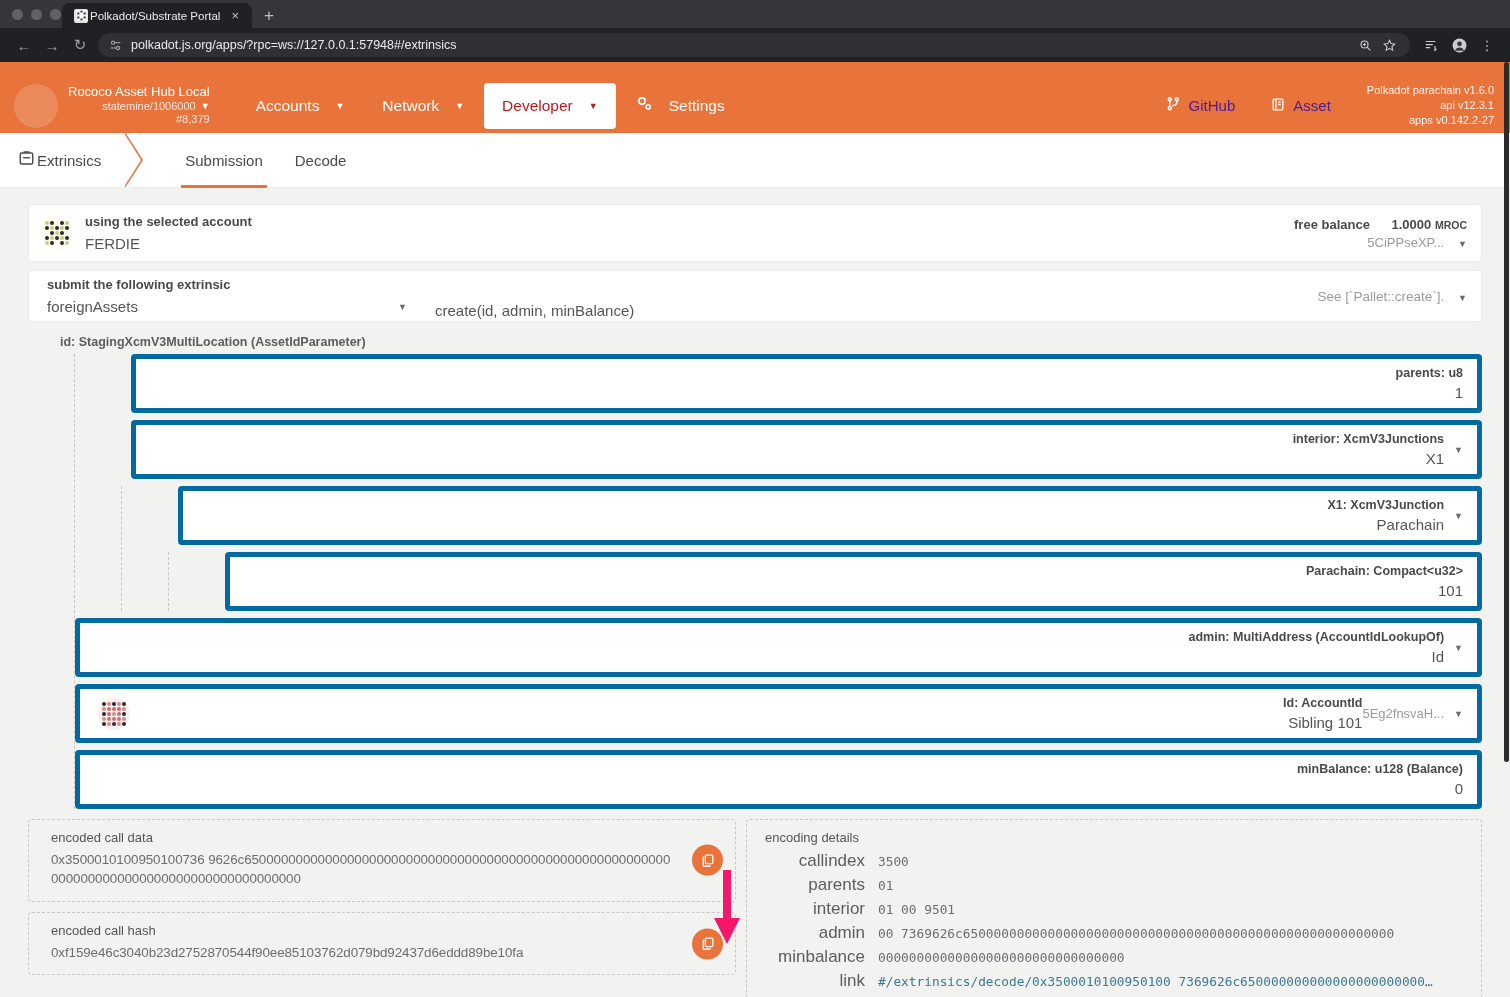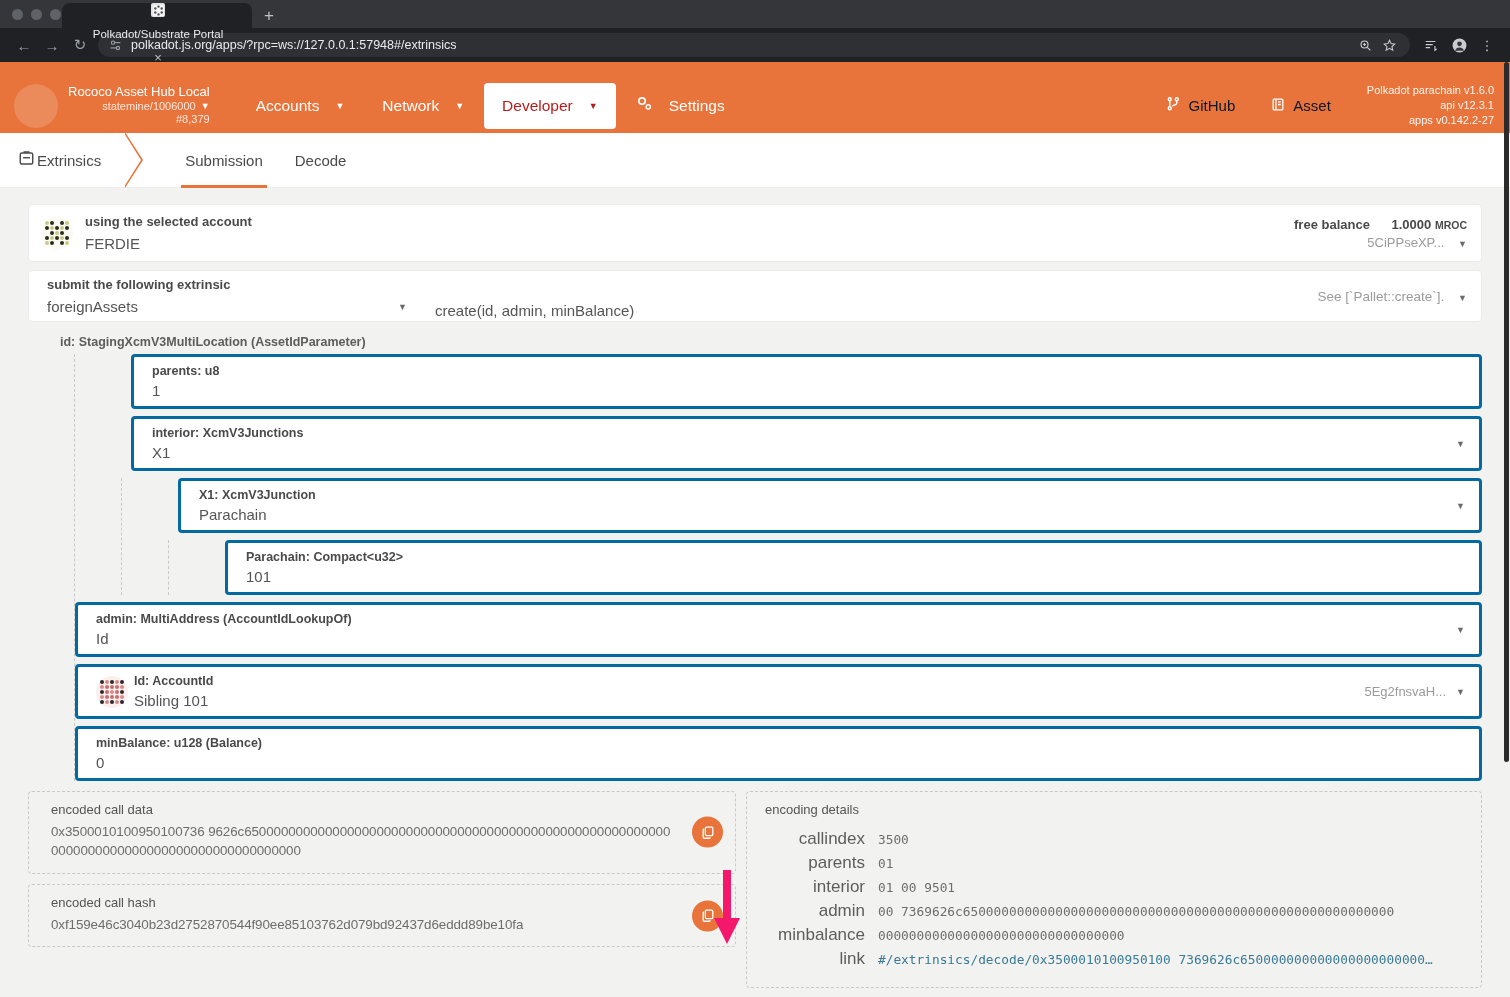--- a/index.html
+++ b/index.html
@@ -10,23 +10,22 @@
     overflow: hidden;
   }
 
   
   .browser-top { background: #35363a; height: 28px; position: relative; }
   .traffic { position: absolute; left: 12px; top: 9px; display: flex; gap: 8px; }
   .traffic span { width: 11px; height: 11px; border-radius: 50%; background: #5f6368; display: block; }
   .tab-strip { position: absolute; left: 62px; top: 3px; display: flex; align-items: center; }
   .tab {
     background: #202124; height: 25px; border-radius: 8px 8px 0 0;
-    display: flex; align-items: center; gap: 11px; padding: 0 10px 0 12px;
+    display: flex; align-items: center; gap: 2px; padding: 0 10px 0 12px;
     min-width: 190px;
-    flex-direction: column;
   }
   .tab-fav {
     width: 14px; height: 14px; background: #e2e2e2; border-radius: 2px; flex: none;
     display: flex; align-items: center; justify-content: center;
   }
   .tab-title { color: #e8eaed; font-size: 11.5px; white-space: nowrap; flex: 1; }
   .tab-close { color: #bdc1c6; font-size: 13px; line-height: 1; padding: 0 3px; }
   .new-tab { color: #bdc1c6; font-size: 17px; margin-left: 12px; line-height: 1; }
 
   .browser-nav { background: #202124; height: 34px; display: flex; align-items: center; padding: 0 10px; }
@@ -61,21 +60,21 @@
 
   .nav-menu { display: flex; align-items: center; margin-left: 22px; gap: 2px; }
   .nav-item {
     display: flex; align-items: center; gap: 16px; color: #fff;
     font-size: 15.5px; padding: 0 18px; height: 46px; border-radius: 4px;
   }
   .nav-item .caret { font-size: 9px; }
   .nav-item.active { background: #fff; color: #b91c1c; }
 
   .topbar-right { margin-left: auto; display: flex; align-items: center; }
-  .ext-link { display: flex; align-items: center; gap: 8px; color: #0f172a; font-size: 15px; margin-right: 36px; }
+  .ext-link { display: flex; align-items: center; gap: 8px; color: #4c1d95; font-size: 15px; margin-right: 36px; }
   .version { text-align: right; color: rgba(255,255,255,0.92); font-size: 11px; line-height: 1.35; padding-right: 16px; }
 
   .tabbar { height: 55px; background: #fff; display: flex; align-items: center; position: relative; border-bottom: 1px solid #ededed;}
   .crumb { display: flex; align-items: center; gap: 2px; padding-left: 18px; color: #4a4a4a; font-size: 15px; }
   .crumb-arrow {
     width: 0; height: 0; margin-left: 22px;
     border-top: 28px solid transparent; border-bottom: 28px solid transparent;
     border-left: 18px solid #e8743b; position: relative;
   }
   .crumb-arrow::after {
@@ -116,23 +115,23 @@
   .extr-card { height: 52px; padding: 0 14px 0 18px; margin-bottom: 0; }
   .extr-left { width: 360px; }
   .extr-sel { display: flex; align-items: center; justify-content: space-between; }
   .extr-method { font-size: 15px; color: #555; margin-left: 28px; align-self: flex-end; padding-bottom: 2px;}
   .extr-doc { margin-left: auto; font-size: 13.5px; color: #9b9b9b; }
 
   .param-block { padding-top: 8px; }
   .param-title { font-size: 12.5px; font-weight: bold; color: #5d5d5d; padding: 5px 0 5px 32px; }
   .nest { border-left: 1px dashed #c8c8c8; margin-left: 46px; padding-left: 0; }
   .row {
-    background: #fff; border: 3px solid #0369a1; border-radius: 4px;
+    background: #fff; border: 5px solid #0369a1; border-radius: 4px;
     min-height: 52px; display: flex; align-items: center;
-    padding: 7px 14px 7px 18px; margin-bottom: 7px;
+    padding: 7px 14px 7px 18px; margin-bottom: 7px; text-align: right;
   }
   .row-body { flex: 1; }
   .row-lbl { font-size: 12.5px; font-weight: bold; color: #4a4a4a; margin-bottom: 4px; }
   .row-val { font-size: 15px; color: #555; }
   .row-right { display: flex; align-items: center; font-size: 13px; color: #9b9b9b; }
   .indent1 { margin-left: 56px; }
   .indent2 { margin-left: 56px; }
   .indent3 { margin-left: 56px; }
   .row-ident { width: 38px; flex: none; display: flex; align-items: center; }
 
@@ -147,21 +146,21 @@
   .hex {
     font-size: 13.4px; color: #6d6d6d; word-break: break-all; line-height: 1.45;
     font-family: "Liberation Sans", sans-serif; letter-spacing: -0.1px;
   }
   .copy-btn {
     position: absolute; right: 12px; top: 50%; transform: translateY(-50%);
     width: 31px; height: 31px; border-radius: 50%; background: #e8743b;
     display: flex; align-items: center; justify-content: center;
   }
   .details-box { border: 1px dashed #c9c9c9; border-radius: 4px; padding: 10px 14px 14px 14px; }
-  .details-title { font-size: 13px; color: #555; margin-bottom: 12px; padding-left: 4px;}
+  .details-title { font-size: 13px; color: #555; margin-bottom: 6px; padding-left: 4px;}
   .dtl-row { display: flex; align-items: baseline; margin-bottom: 4px; }
   .dtl-k { width: 104px; text-align: right; font-size: 17px; color: #5d5d5d; flex: none; }
   .dtl-v {
     margin-left: 13px; font-size: 12.8px; color: #6d6d6d;
     font-family: "DejaVu Sans Mono", monospace; word-break: break-all;
   }
   .dtl-v.link { color: #3a7a96; white-space: nowrap; overflow: hidden; text-overflow: ellipsis; max-width: 575px;}
 
   .submit-row { display: flex; justify-content: flex-end; align-items: center; gap: 26px; margin-top: 22px; padding-right: 10px;}
   .submit-btn { display: flex; align-items: center; gap: 11px; }

